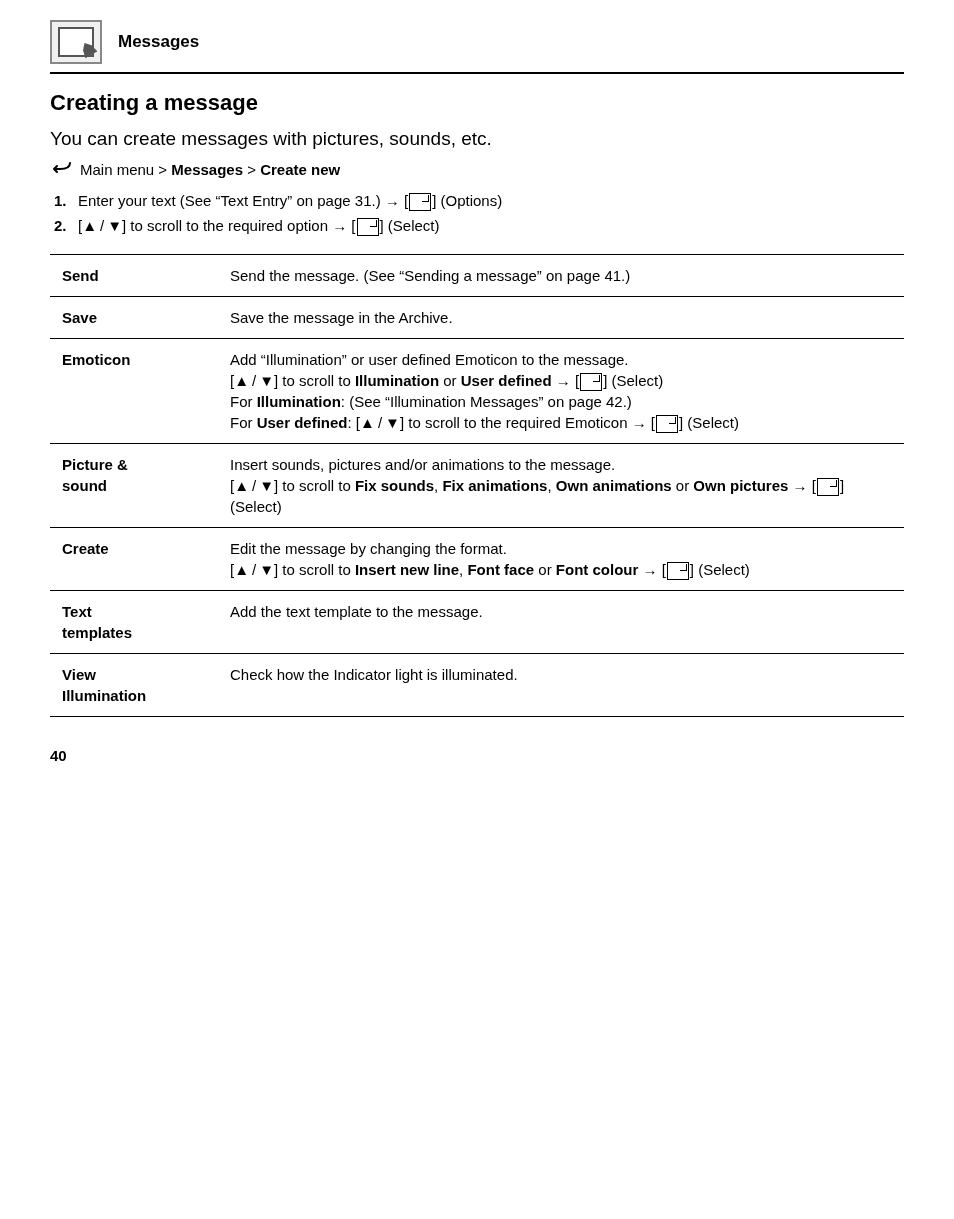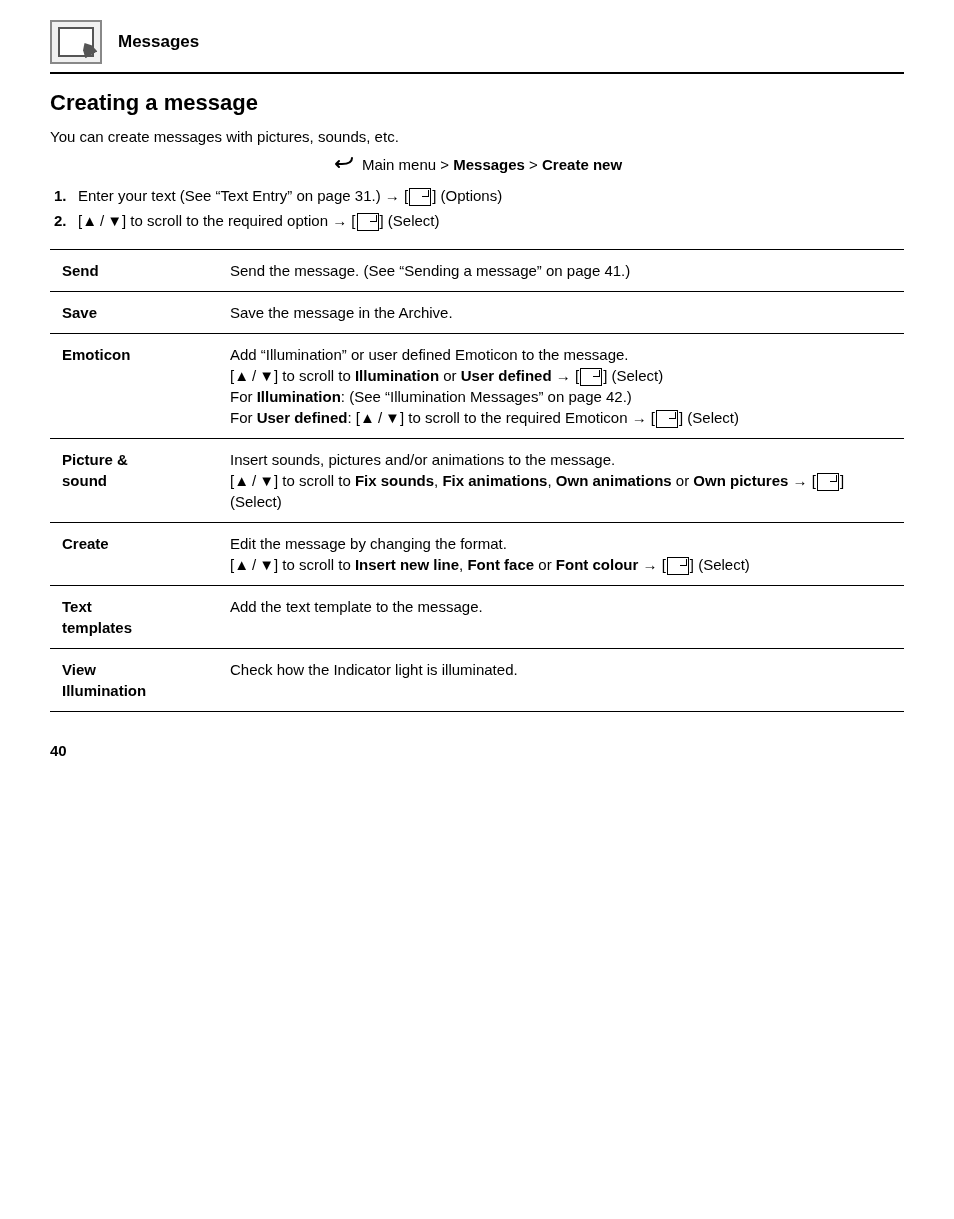--- a/index.html
+++ b/index.html
@@ -56,31 +56,30 @@
       font-size: 17px;
     }
 
     
     .page-title {
       font-size: 22px;
       font-weight: bold;
       margin-bottom: 12px;
     }
     .subtitle {
-      font-size: 15px;
+      font-size: 19px;
       margin-bottom: 10px;
     }
 
     
     .menu-path {
       display: flex;
       align-items: center;
       margin-bottom: 14px;
       font-size: 15px;
-      justify-content: center;
     }
     .menu-arrow-icon {
       width: 22px;
       height: 18px;
       margin-right: 8px;
       flex-shrink: 0;
     }
 
     
     .steps {

